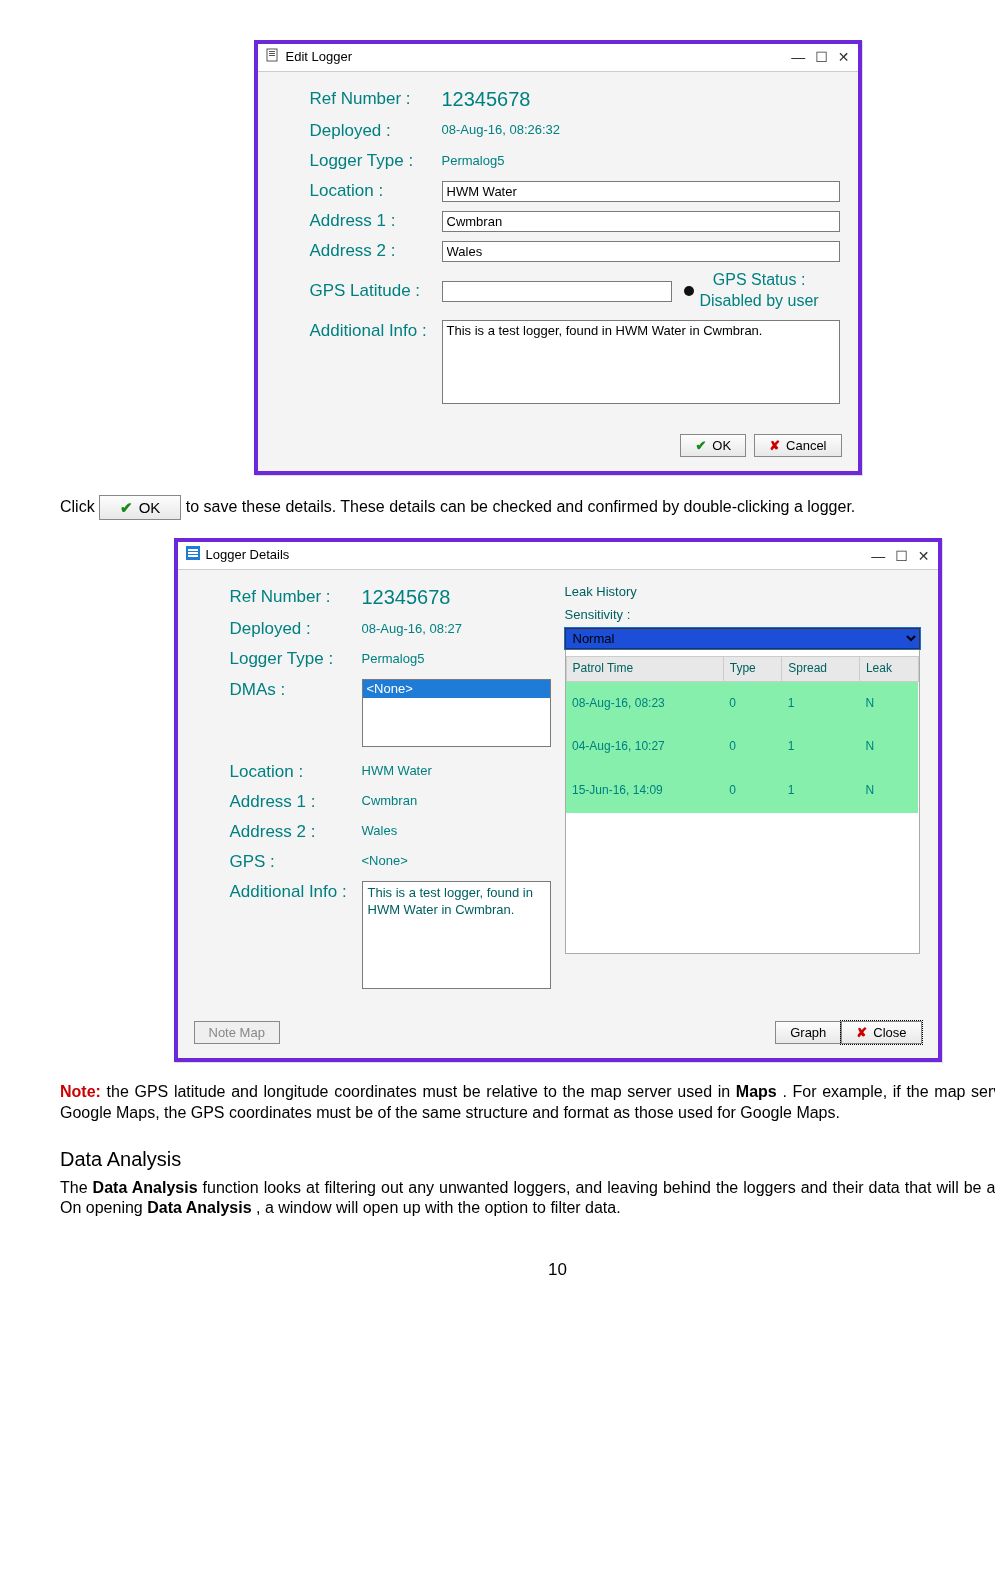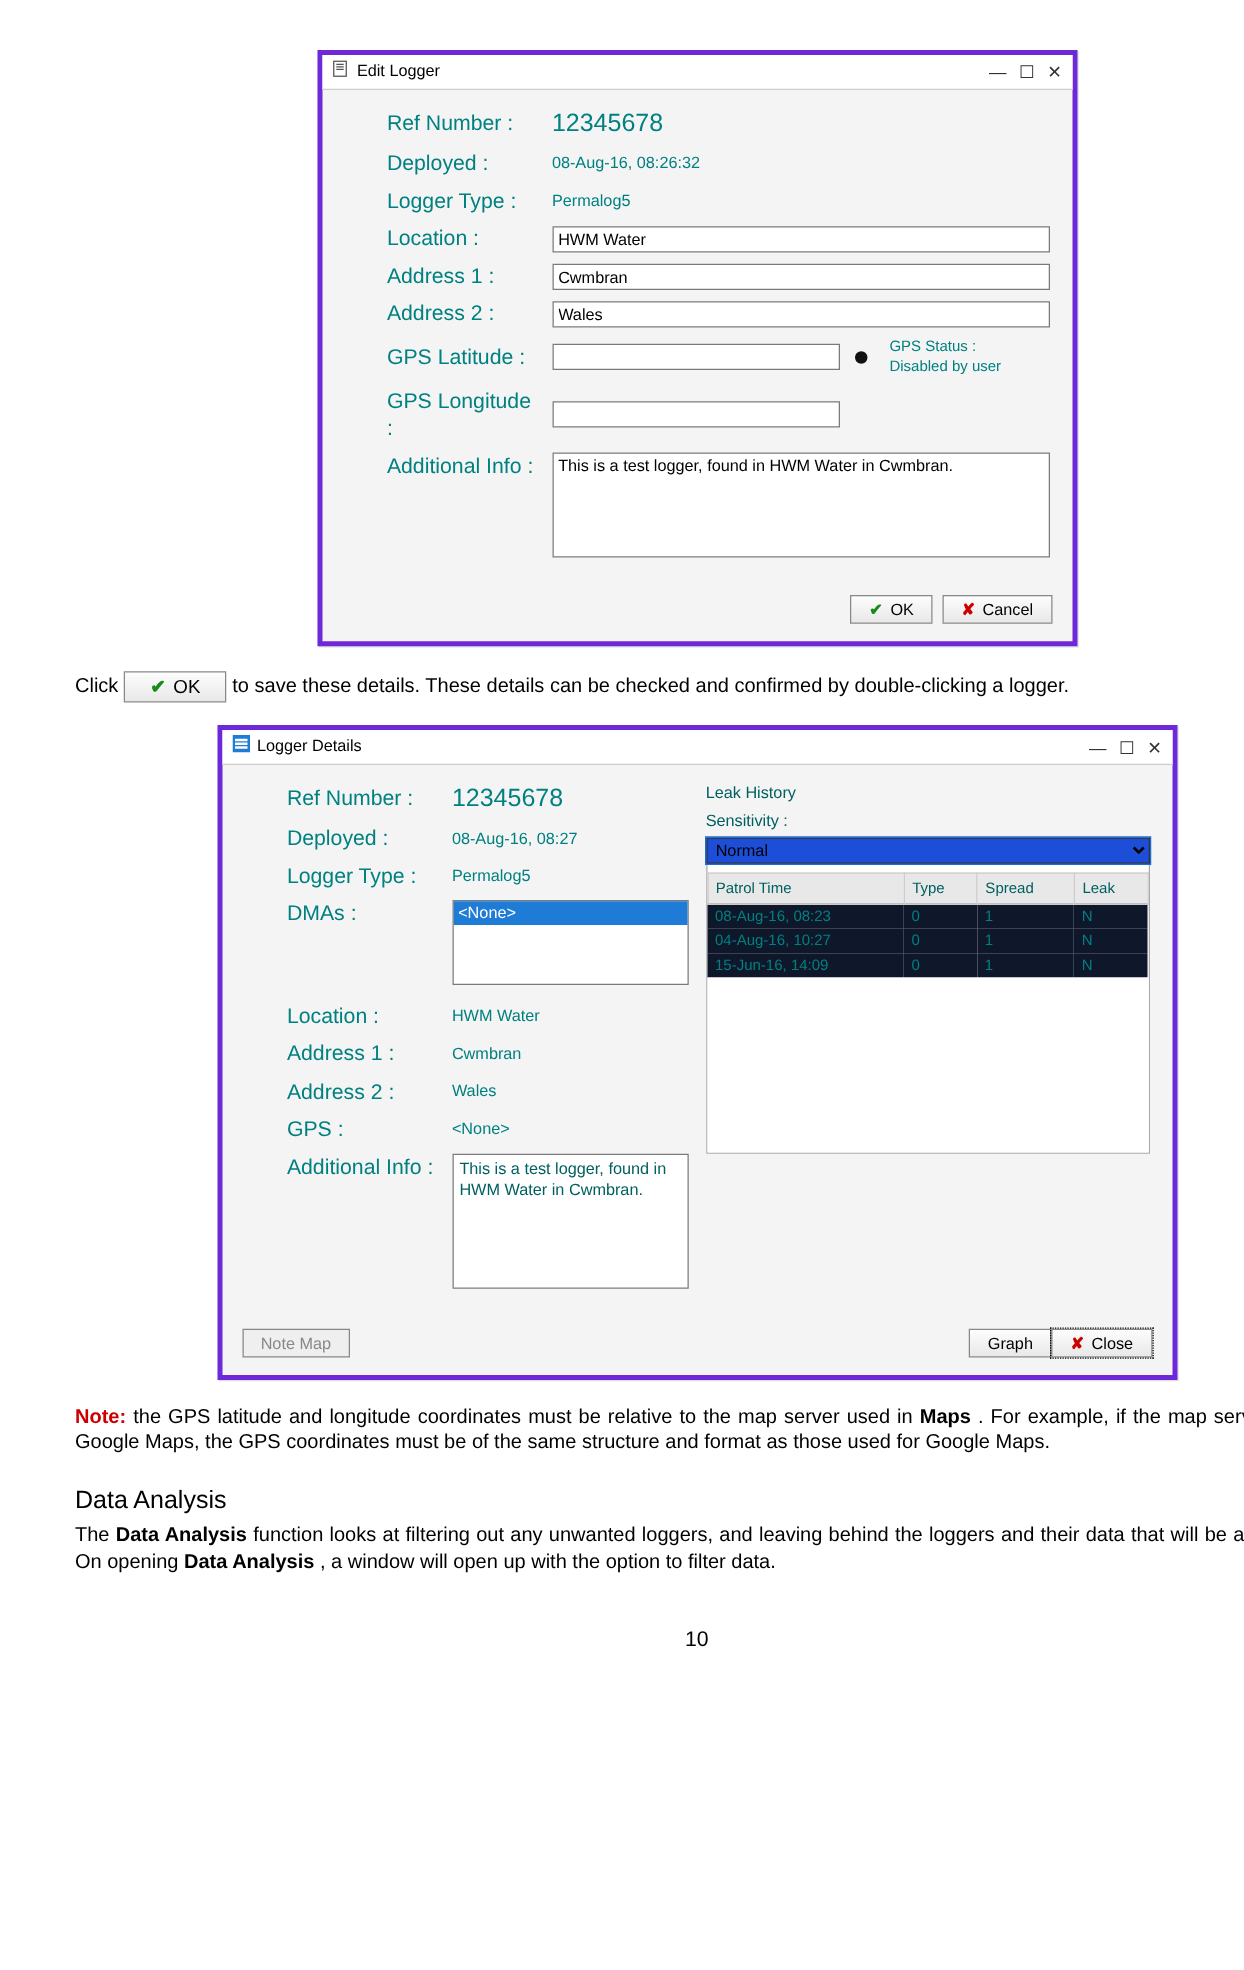--- a/index.html
+++ b/index.html
@@ -66,24 +66,25 @@
     background: #fff;
     font-family: Tahoma, Arial, sans-serif;
     font-size: 13px;
     padding: 2px 4px;
     color: #000;
   }
   textarea.tbox { height: 78px; resize:none; }
   .gps-status {
     display:flex;
     align-items:center;
-    gap:18px;
-    font-size:12px;
+    gap:6px;
+    font-size:16px;
     color: var(--teal);
     white-space: nowrap;
+    text-align: center;
   }
   .gps-status .led {
     width:10px;height:10px;border-radius:50%;
     background:#0a0; 
     background:#111;
   }
   .btn {
     display:inline-flex;
     align-items:center;
     gap:6px;
@@ -152,22 +153,22 @@
   }
   table.patrol th {
     text-align:left;
     font-weight:normal;
     color:#006060;
     background:#e8e8e8;
     border:1px solid #ccc;
     padding:4px 6px;
   }
   table.patrol td {
-    padding:2px 6px;
-    background:#0f172a;
+    padding:14px 6px;
+    background:#86efac;
   }
   .patrol-wrap { border:1px solid #aaa; background:#fff; padding:0; }
   .note-h { font-family: Verdana, Arial, sans-serif; font-size:20px; margin:22px 0 6px; }
   .pnum { text-align:center; margin-top:40px; font-size:17px; }
   .textarea2 { height:100px; }
   .bottom-row { display:flex; justify-content:space-between; align-items:center; padding:10px 16px 14px; }
   .bottom-row .spacer { flex:1; }
   .tab-box { border:1px solid #7a7a7a; background:#fff; height:100px; padding:3px 5px; font-size:13px; color:#006060; overflow:auto; }
 </style>
 </head>
@@ -220,24 +221,20 @@
     <div class="row">
       <label class="k">GPS Latitude :</label>
       <input class="tbox" style="flex: 0 0 220px;" value="">
       <div class="gps-status">
         <span class="led"></span>
         <span>
           <span>GPS Status :</span><br>
           <span>Disabled by user</span>
         </span>
       </div>
-    </div>
-    <div class="row">
-      <label class="k">GPS Longitude :</label>
-      <input class="tbox" style="flex: 0 0 220px;" value="">
     </div>
     <div class="row" style="align-items:flex-start">
       <label class="k">Additional Info :</label>
       <textarea class="tbox" style="">This is a test logger, found in HWM Water in Cwmbran.</textarea>
     </div>
   </div>
   <div class="button-row">
     <button class="btn">
       <span class="check">✔</span>
       <span>OK</span>

